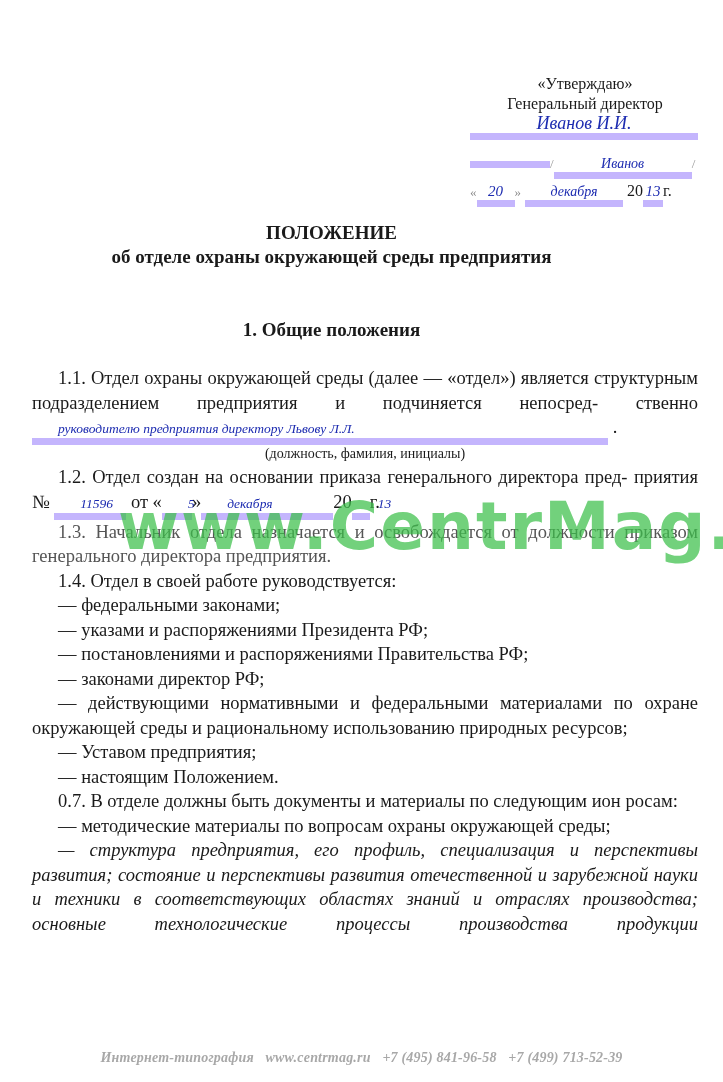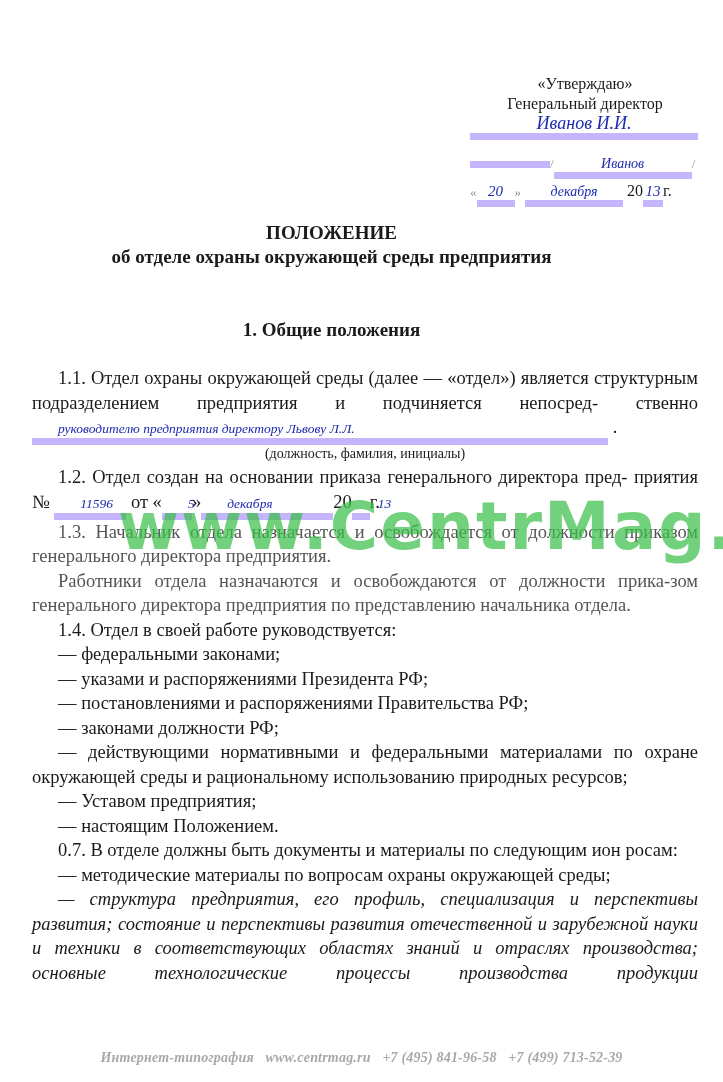--- a/index.html
+++ b/index.html
@@ -77,27 +77,26 @@
     <p class="note">(должность, фамилия, инициалы)</p>
 
     <p class="p ind">
       <span>1.2. Отдел создан на основании приказа генерального директора пред-</span>
       <span>приятия №</span>
       <span class="u" style="width:72px;height:21px;line-height:21px;"><span class="fill">11596</span></span>
       <span>от «</span><span class="u" style="width:30px;height:21px;line-height:21px;"><span class="fill">5</span></span><span>»</span><span class="u" style="width:132px;height:21px;line-height:21px;"><span class="fill">декабря</span></span><span>20</span><span class="u" style="width:18px;height:21px;line-height:21px;"><span class="fill">13</span></span><span>г.</span>
     </p>
 
     <p class="p ind faded">1.3. Начальник отдела назначается и освобождается от должности приказом генерального директора предприятия.</p>
-    <p class="p ind faded">Работники отдела назначаются и освобождаются от должности прика-зом генерального директора предприятия по представлению начальника отдела.</p>
 
     <p class="p ind">1.4. Отдел в своей работе руководствуется:</p>
     <p class="p ind">— федеральными законами;</p>
     <p class="p ind">— указами и распоряжениями Президента РФ;</p>
     <p class="p ind">— постановлениями и распоряжениями Правительства РФ;</p>
-    <p class="p ind">— законами должности РФ;</p>
+    <p class="p ind">— законами директор РФ;</p>
     <p class="p ind">— действующими нормативными и федеральными материалами по охране окружающей среды и рациональному использованию природных ресурсов;</p>
     <p class="p ind">— Уставом предприятия;</p>
     <p class="p ind">— настоящим Положением.</p>
 
     <p class="p ind">0.7. В отделе должны быть документы и материалы по следующим ион росам:</p>
     <p class="p ind">— методические материалы по вопросам охраны окружающей среды;</p>
     <p class="p ind just-all">— структура предприятия, его профиль, специализация и перспективы развития; состояние и перспективы развития отечественной и зарубежной науки и техники в соответствующих областях знаний и отраслях производства; основные технологические процессы производства продукции</p>
   </div>
 
   <div class="watermark">www.CentrMag.ru</div>

